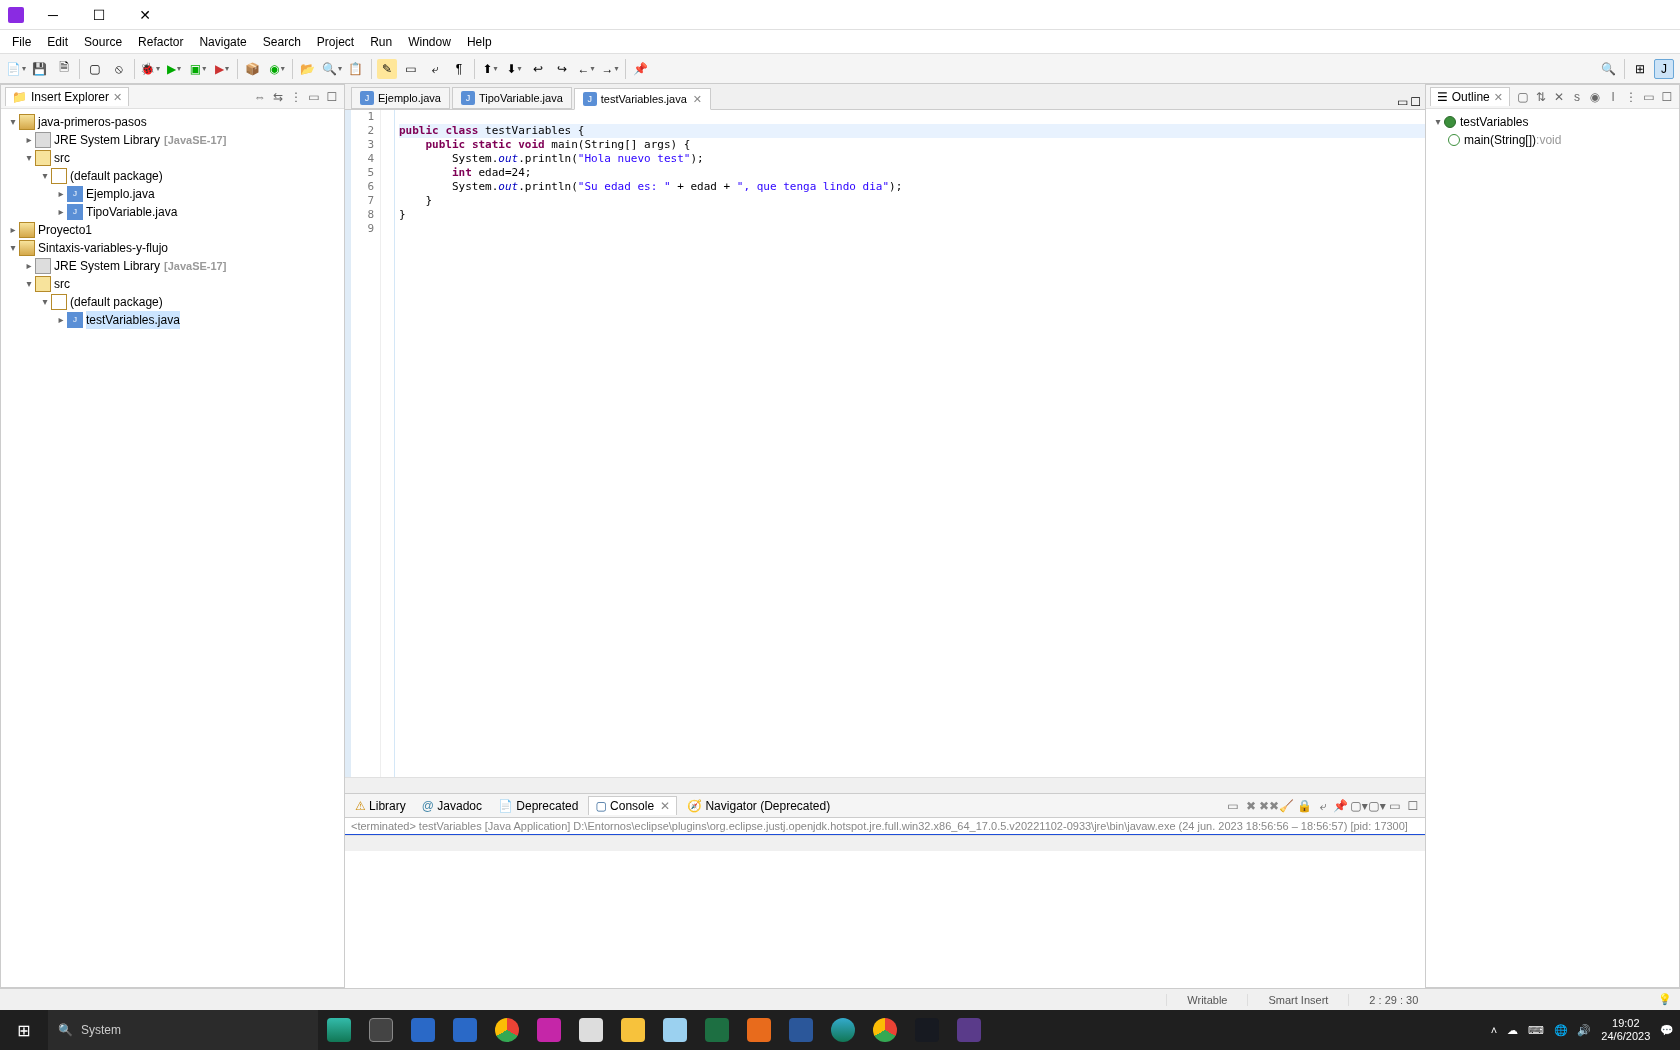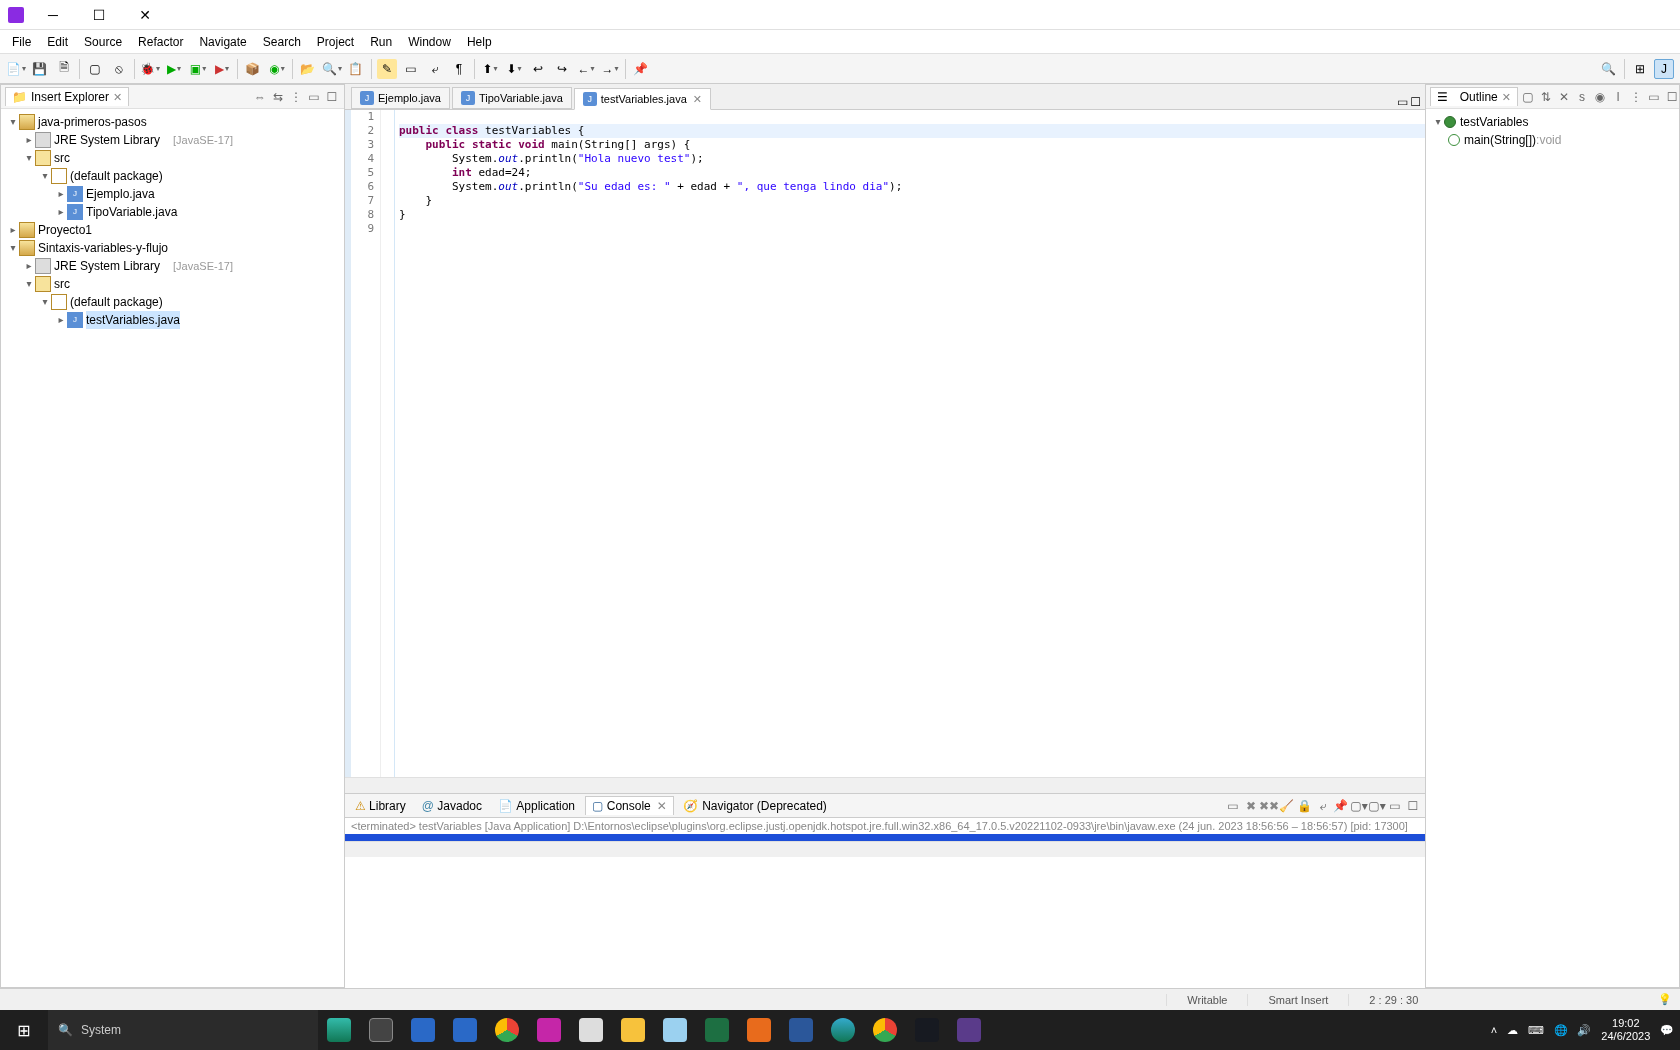--- a/index.html
+++ b/index.html
@@ -21,21 +21,21 @@
 .panel-tab { display: flex; align-items: center; padding: 2px 6px; background: #fff; border: 1px solid #ccc; border-bottom: none; margin-right: 2px; }
 .panel-tab .close { margin-left: 4px; color: #888; font-size: 11px; }
 .panel-header .actions { margin-left: auto; display: flex; gap: 2px; }
 .panel-header .actions .ico { width: 16px; height: 16px; display: flex; align-items: center; justify-content: center; color: #666; }
 .tree { flex: 1; overflow: auto; padding: 4px; background: #fff; }
 .tree ul { list-style: none; padding-left: 16px; }
 .tree > ul { padding-left: 2px; }
 .tree li { line-height: 18px; white-space: nowrap; display: flex; align-items: center; }
 .tree .twisty { width: 12px; display: inline-block; text-align: center; color: #666; font-size: 10px; cursor: pointer; }
 .tree .icon { width: 16px; height: 16px; display: inline-flex; align-items: center; justify-content: center; margin-right: 3px; }
-.tree .lib-suffix { color: #999; font-size: 11px; margin-left: 13px; }
+.tree .lib-suffix { color: #999; font-size: 11px; margin-left: 4px; font-weight: bold; }
 .tree .selected { background: #cce5ff; }
 .left-panel { width: 345px; }
 .center-panel { flex: 1; display: flex; flex-direction: column; }
 .right-panel { width: 255px; }
 .editor-tabs { height: 26px; background: #f0f0f0; display: flex; align-items: flex-end; border-bottom: 1px solid #ccc; padding-left: 6px; }
 .editor-tab { display: flex; align-items: center; padding: 3px 8px; background: #f5f5f5; border: 1px solid #ccc; margin-right: 2px; font-size: 11px; }
 .editor-tab.active { background: #fff; border-bottom-color: #fff; position: relative; top: 1px; }
 .editor-tab .j-icon { width: 14px; height: 14px; background: #5a8fd6; color: #fff; font-size: 9px; display: flex; align-items: center; justify-content: center; border-radius: 2px; margin-right: 4px; }
 .editor-tab .close { margin-left: 6px; color: #888; }
 .editor-tabs .tab-actions { margin-left: auto; display: flex; gap: 2px; padding-right: 4px; }
@@ -48,21 +48,21 @@
 .code .str { color: #2a00ff; }
 .code .fld { color: #0000c0; font-style: italic; }
 .code .hl-line { background: #e8f2fe; display: block; }
 .editor-bottom-scroll { height: 16px; background: #f0f0f0; border-top: 1px solid #e0e0e0; }
 .bottom-panel { height: 195px; border-top: 1px solid #ccc; background: #fff; display: flex; flex-direction: column; }
 .bottom-tabs { height: 24px; background: #f5f5f5; display: flex; align-items: center; border-bottom: 1px solid #ccc; padding: 0 4px; }
 .bottom-tabs .btab { display: flex; align-items: center; padding: 2px 6px; margin-right: 4px; }
 .bottom-tabs .btab.active { background: #fff; border: 1px solid #ccc; border-bottom: none; }
 .bottom-tabs .actions { margin-left: auto; display: flex; gap: 2px; }
 .bottom-tabs .actions .ico { width: 16px; height: 16px; display: flex; align-items: center; justify-content: center; color: #666; }
-.console-info { padding: 2px 6px; color: #666; font-size: 11px; border-bottom: 7px solid #1d4ed8; }
+.console-info { padding: 2px 6px; color: #666; font-size: 11px; border-bottom: 1px solid #1d4ed8; }
 .console-info .term { color: #888; }
 .console-out { flex: 1; font-family: Consolas, monospace; font-size: 11px; padding: 2px 6px; line-height: 14px; white-space: pre; overflow: auto; }
 .status-bar { height: 22px; background: #f0f0f0; border-top: 1px solid #ccc; display: flex; align-items: center; padding: 0 8px; font-size: 11px; color: #555; }
 .status-bar .cell { padding: 0 20px; border-left: 1px solid #ddd; }
 .status-bar .spacer { flex: 1; }
 .taskbar { height: 40px; background: #1f1f1f; display: flex; align-items: center; color: #fff; }
 .taskbar .start { width: 48px; height: 40px; display: flex; align-items: center; justify-content: center; font-size: 16px; }
 .taskbar .search { display: flex; align-items: center; background: #2b2b2b; height: 40px; padding: 0 10px; width: 270px; color: #ccc; }
 .taskbar .search .mag { margin-right: 8px; }
 .taskbar .tb-app { width: 42px; height: 40px; display: flex; align-items: center; justify-content: center; }
@@ -265,21 +265,21 @@
     }
 }
 </div>
     </div>
     <div class="editor-bottom-scroll"></div>
 
     <div class="bottom-panel">
       <div class="bottom-tabs">
         <div class="btab"><span style="color:#c80">⚠</span>&nbsp;<span>Library</span></div>
         <div class="btab"><span style="color:#48a">@</span>&nbsp;<span>Javadoc</span></div>
-        <div class="btab"><span>📄</span>&nbsp;<span>Application</span></div>
+        <div class="btab"><span>📄</span>&nbsp;<span>Deprecated</span></div>
         <div class="btab active"><span style="color:#369">▢</span>&nbsp;<span>Console</span><span class="close" style="margin-left:6px;color:#888">✕</span></div>
         <div class="btab"><span>🧭</span>&nbsp;<span>Navigator (Deprecated)</span></div>
         <div class="actions">
           <div class="ico">▭</div>
           <div class="ico" style="color:#888">✖</div>
           <div class="ico" style="color:#888">✖✖</div>
           <div class="ico">🧹</div>
           <div class="ico">🔒</div>
           <div class="ico">⤶</div>
           <div class="ico">📌</div>
@@ -291,21 +291,21 @@
       </div>
       <div class="console-info"><span class="term">&lt;terminated&gt; testVariables [Java Application] D:\Entornos\eclipse\plugins\org.eclipse.justj.openjdk.hotspot.jre.full.win32.x86_64_17.0.5.v20221102-0933\jre\bin\javaw.exe  (24 jun. 2023 18:56:56 – 18:56:57) [pid: 17300]</span></div>
       <div class="bottom-scroll"></div>
     </div>
   </div>
 
   <div class="panel right-panel">
     <div class="panel-header">
       <div class="panel-tab">
         <span>☰</span>
-        <span style="margin-left:12px">Outline</span>
+        <span style="margin-left:4px">Outline</span>
         <span class="close">✕</span>
       </div>
       <div class="actions">
         <div class="ico">▢</div>
         <div class="ico">⇅</div>
         <div class="ico">✕</div>
         <div class="ico">s</div>
         <div class="ico">◉</div>
         <div class="ico">l</div>
         <div class="ico">⋮</div>

